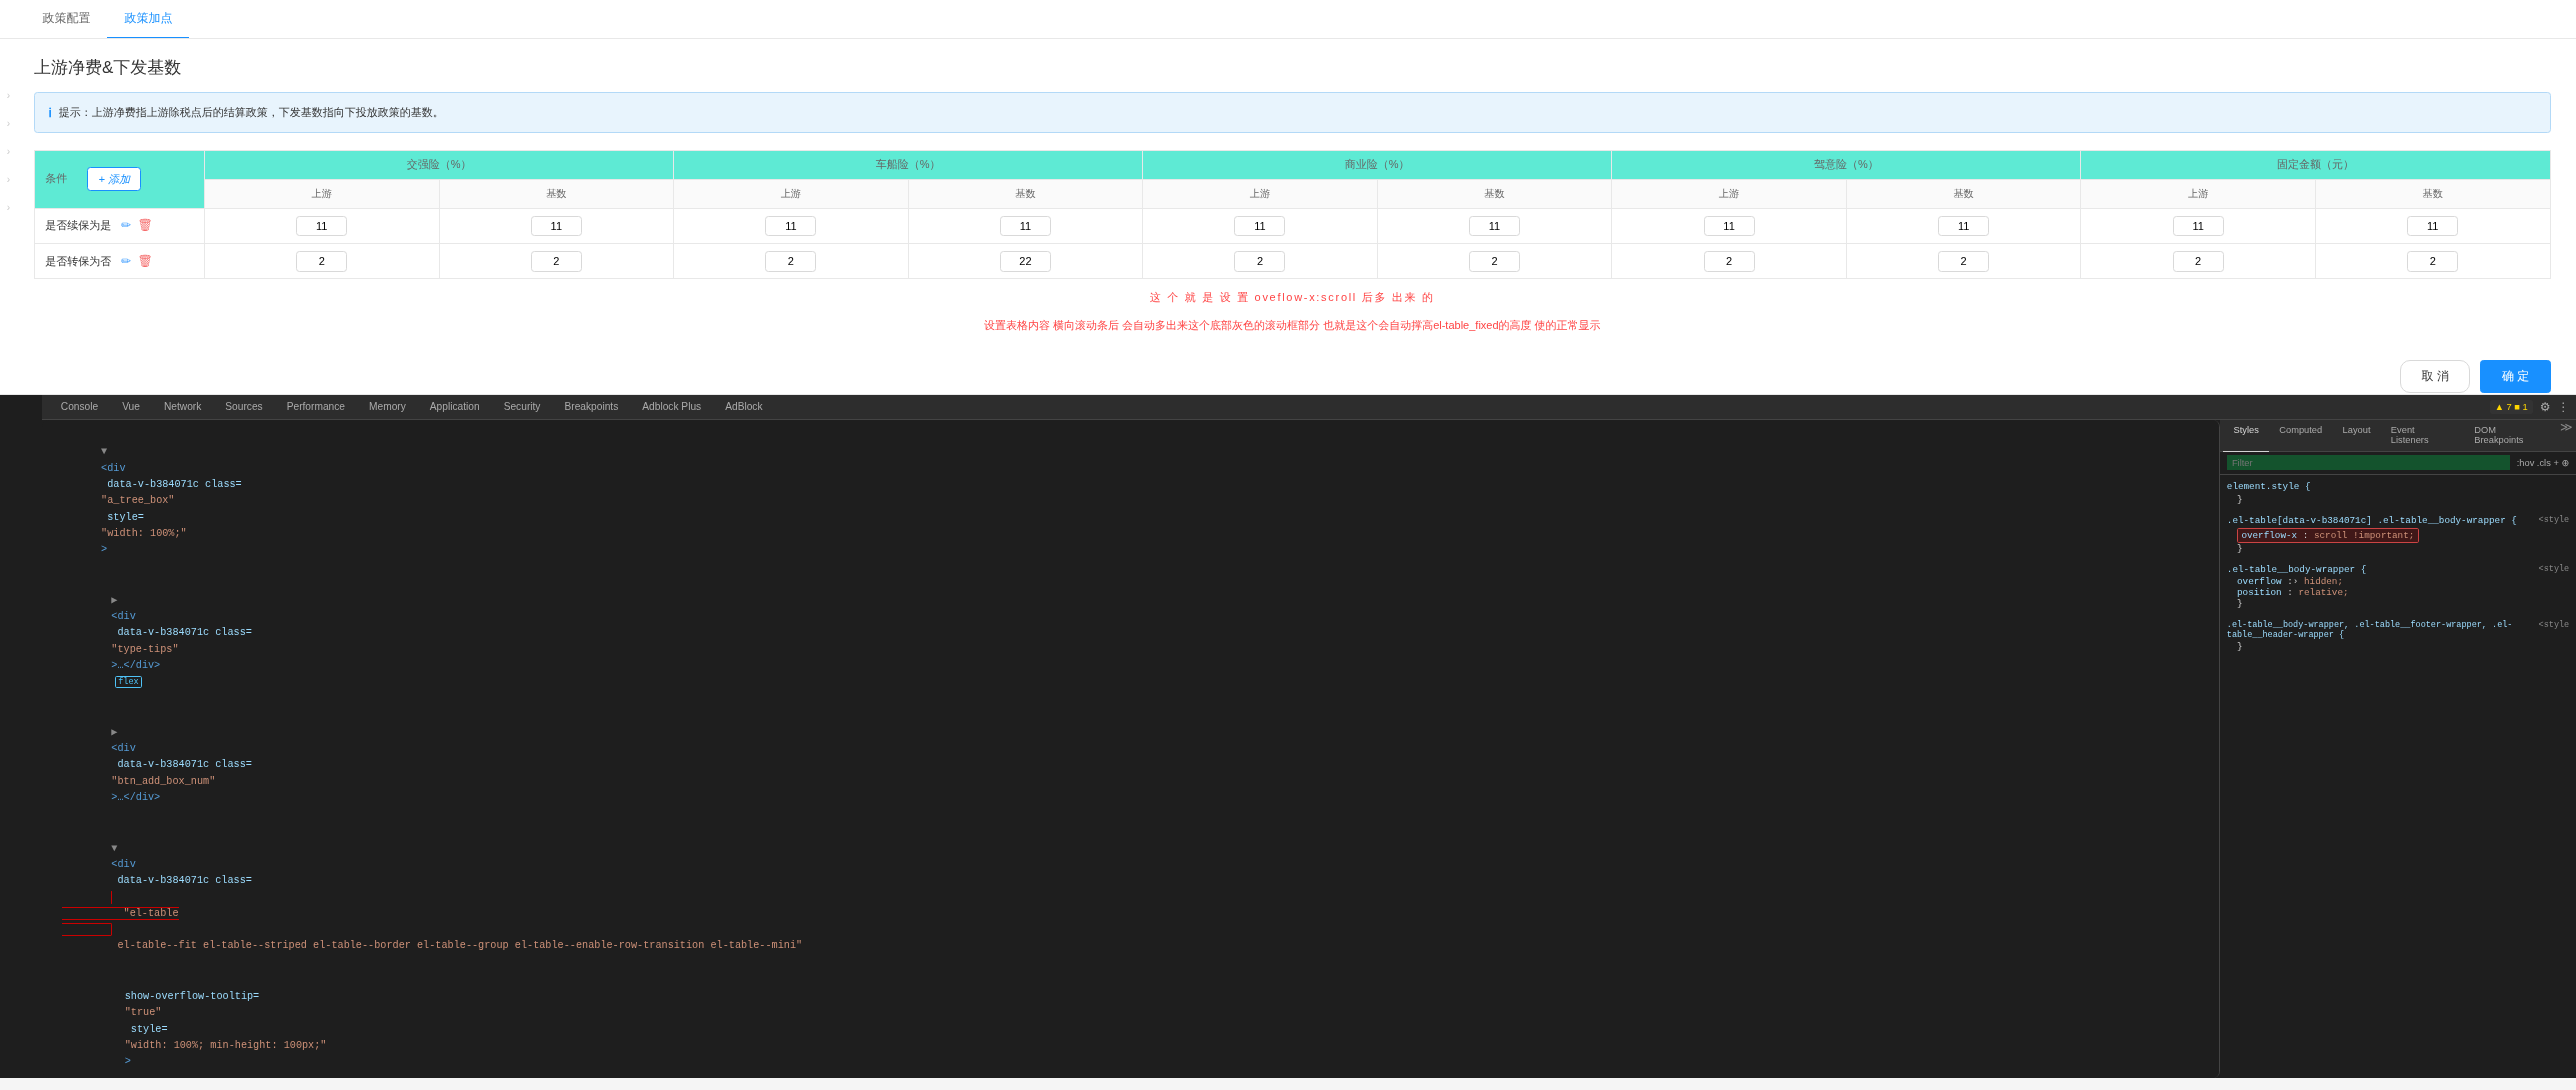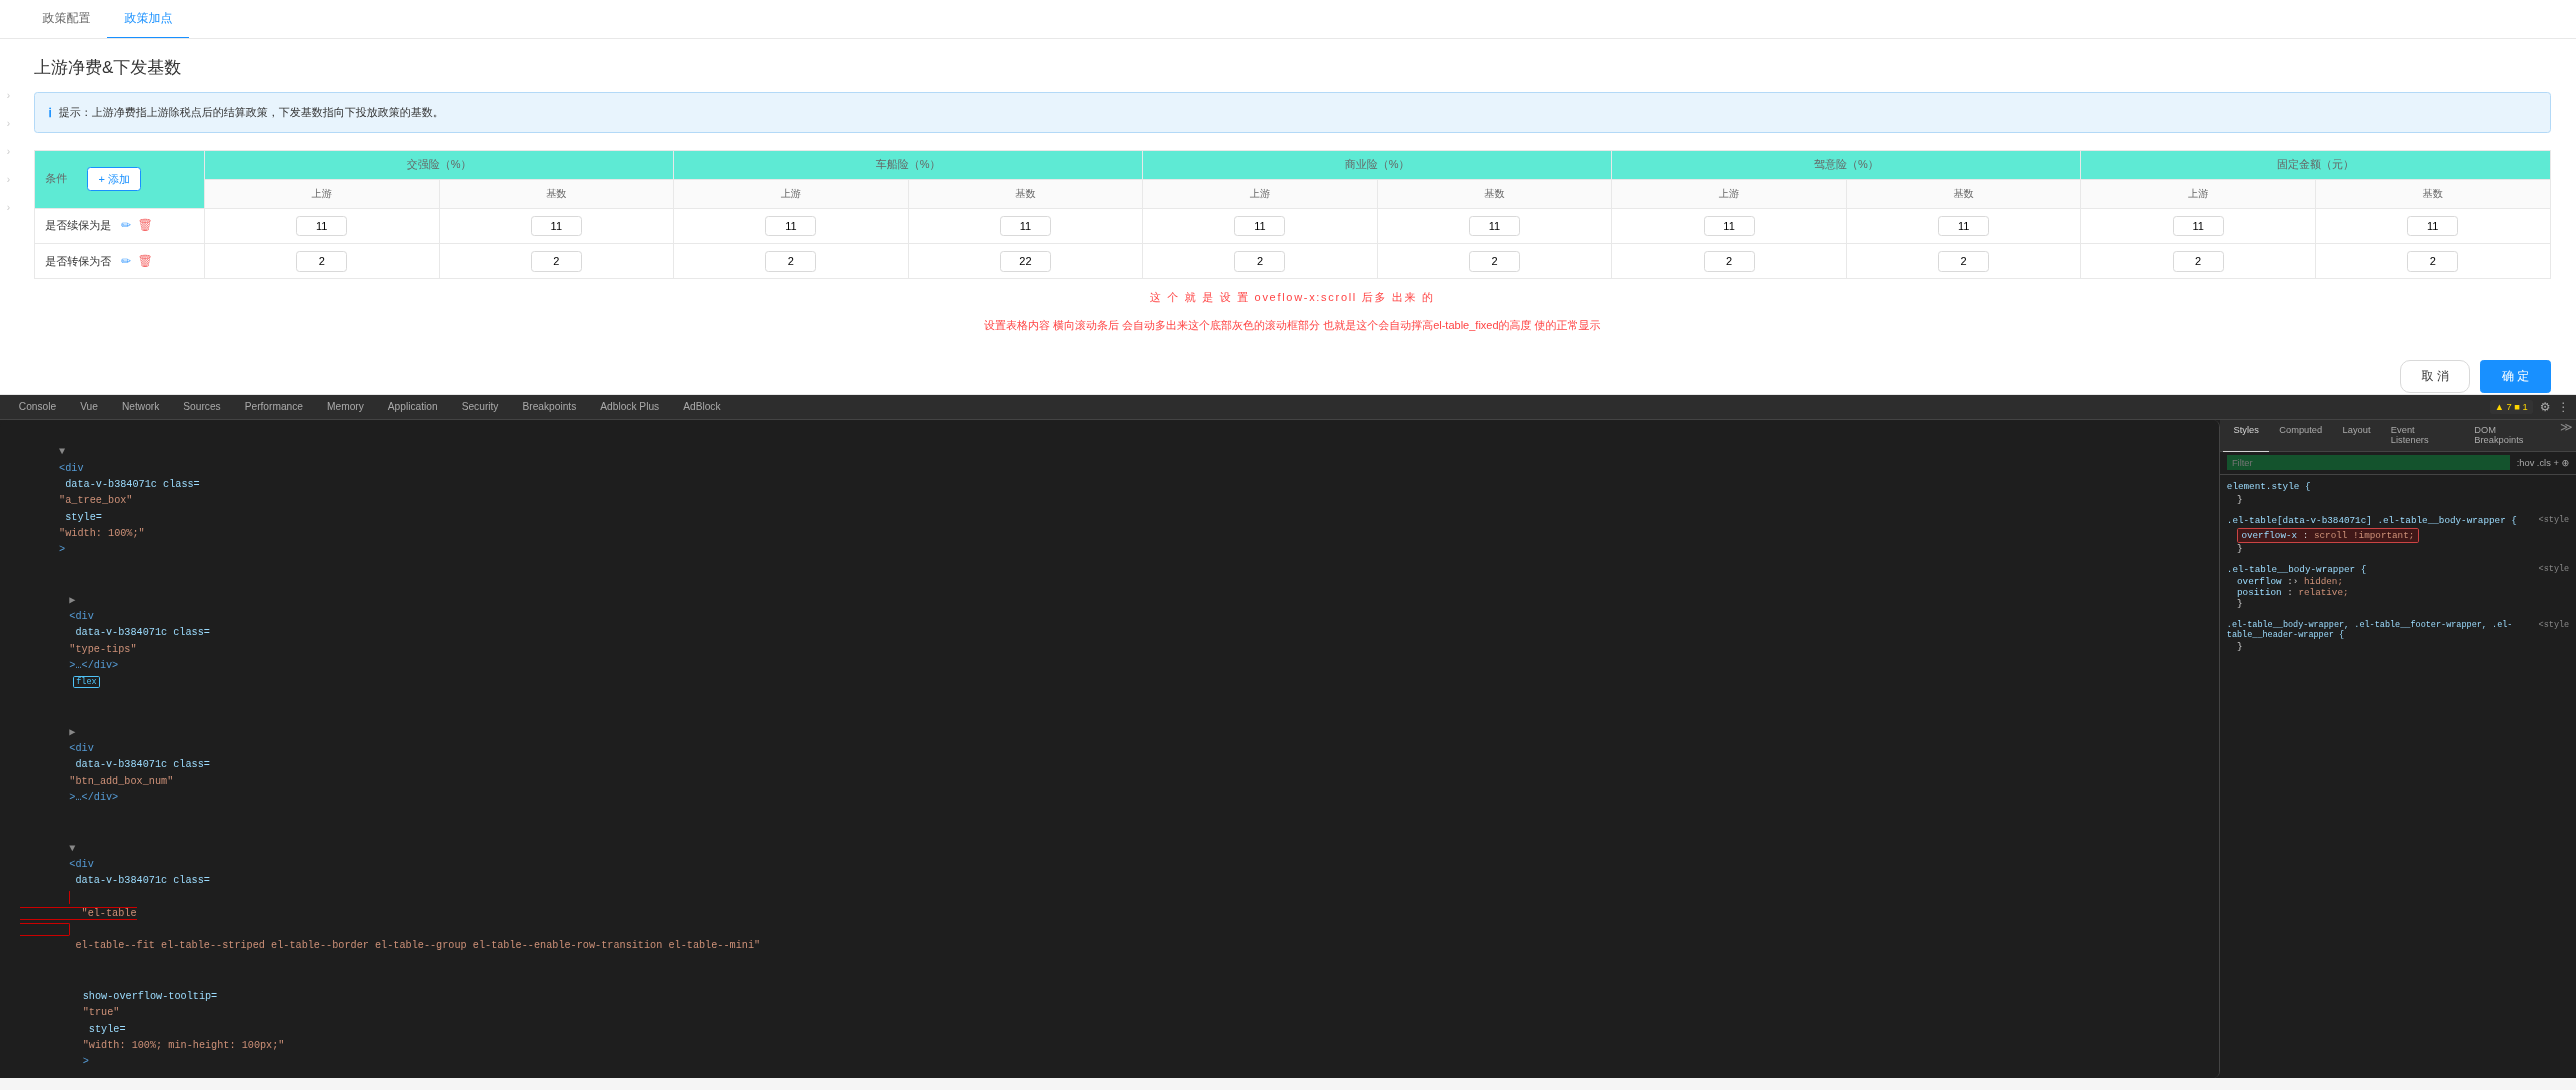--- a/index.html
+++ b/index.html
@@ -138,20 +138,21 @@
     }
 
     
     .devtools-panel {
       background: #1e1e1e;
       color: #d4d4d4;
       height: calc(100vh - 356px - 51px);
       min-height: 220px;
       display: flex;
       flex-direction: column;
+      padding-left: 42px;
     }
 
     .devtools-tabs {
       display: flex;
       background: #2d2d2d;
       border-bottom: 0.8px solid #444;
       padding: 0 6.8px;
       flex-shrink: 0;
     }
 
@@ -324,21 +325,21 @@
   <div class="tip-box">
     <span class="tip-icon icon-info">ℹ</span>
     <span>提示：上游净费指上游除税点后的结算政策，下发基数指向下投放政策的基数。</span>
   </div>
 
   <table class="policy-table">
     <thead>
       <tr>
         <th rowspan="2" style="text-align:left; width:170px;">
           <span>条件</span>
-          <button class="add-btn" style="margin-left:17px;">+ 添加</button>
+          <button class="add-btn" style="margin-left:17px;font-style:italic;">+ 添加</button>
         </th>
         <th colspan="2">交强险（%）</th>
         <th colspan="2">车船险（%）</th>
         <th colspan="2">商业险（%）</th>
         <th colspan="2">驾意险（%）</th>
         <th colspan="2">固定金额（元）</th>
       </tr>
       <tr>
         <th>上游</th>
         <th>基数</th>

